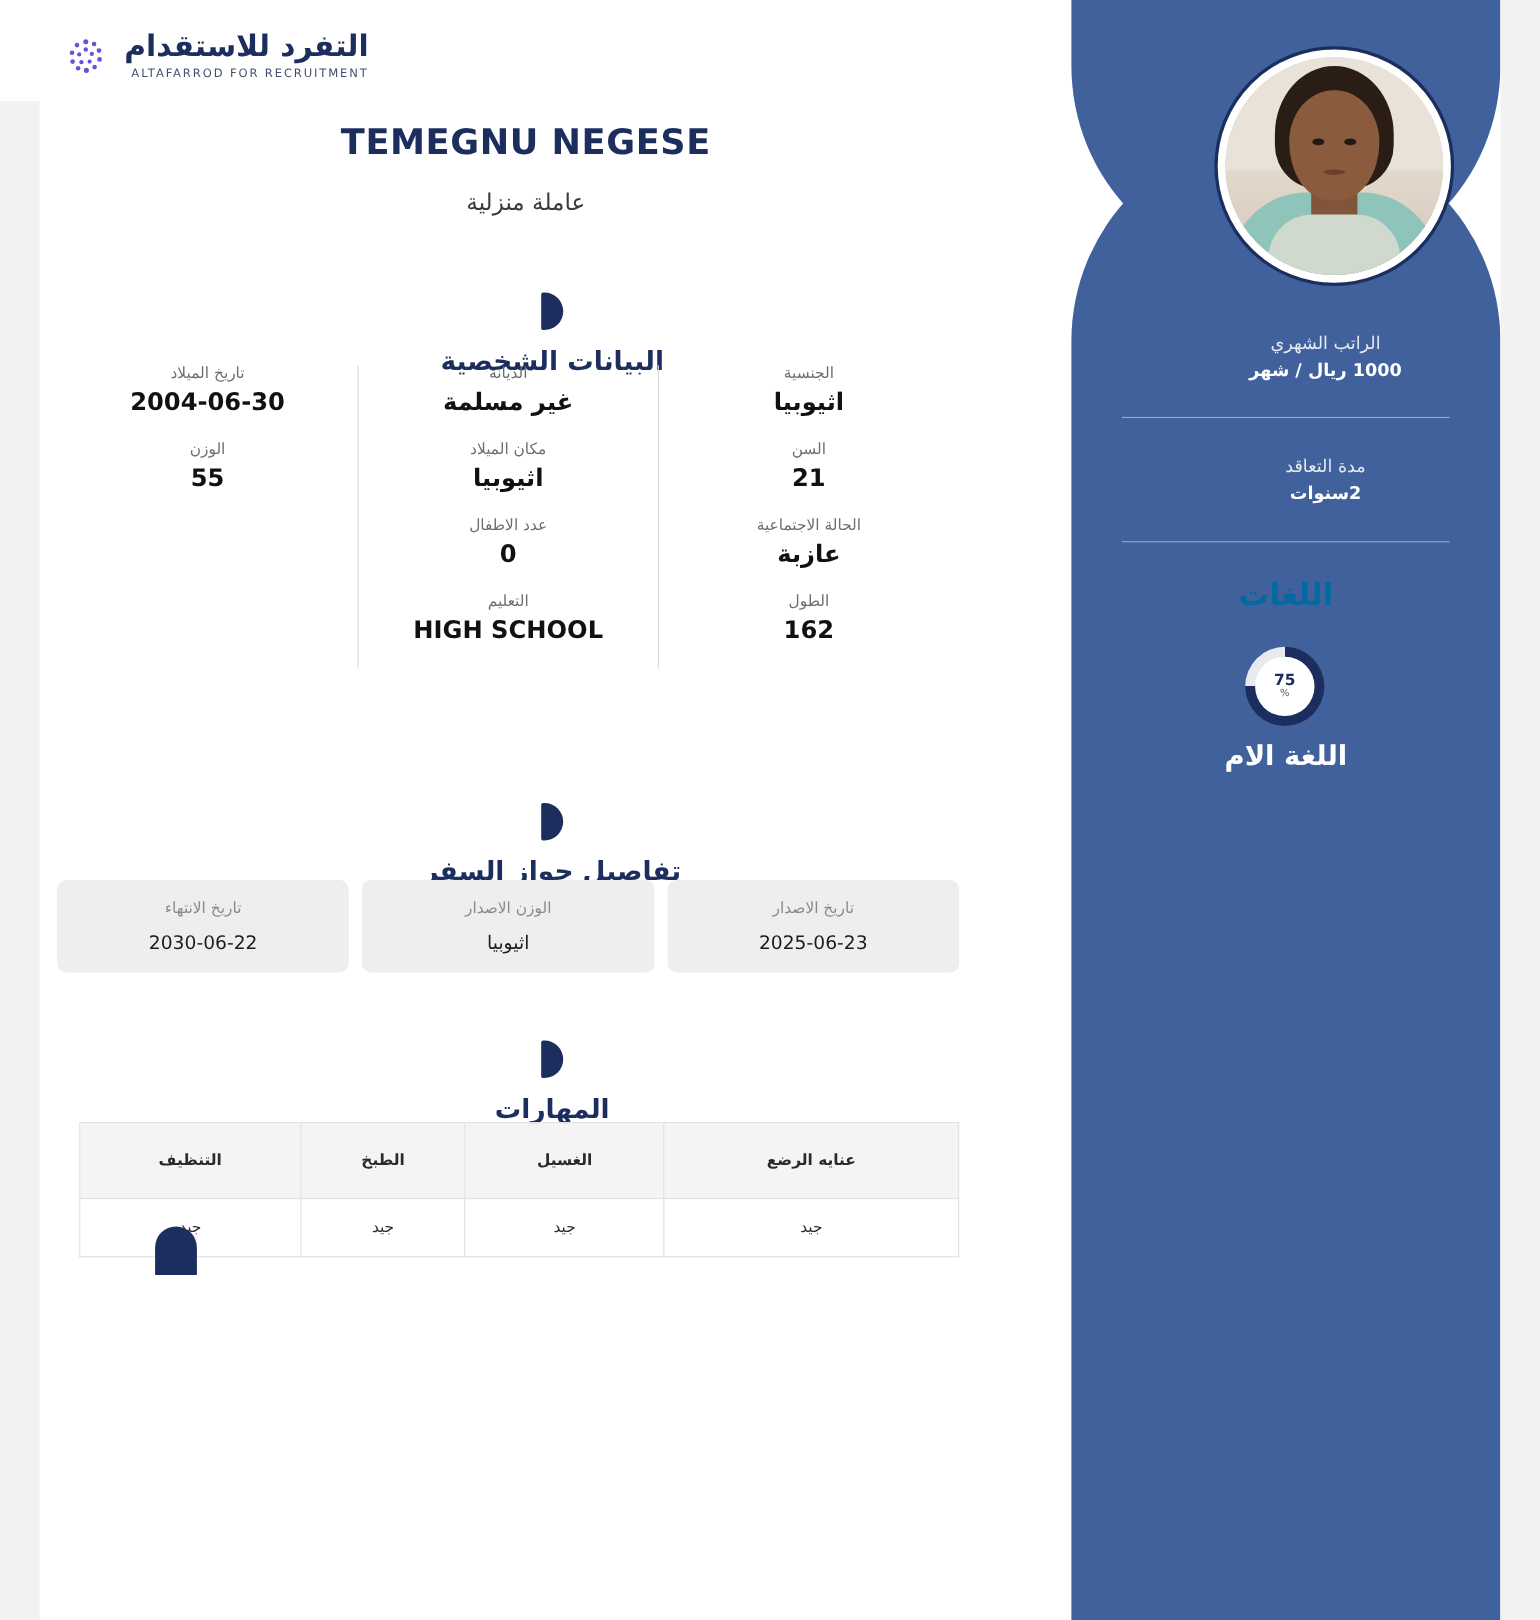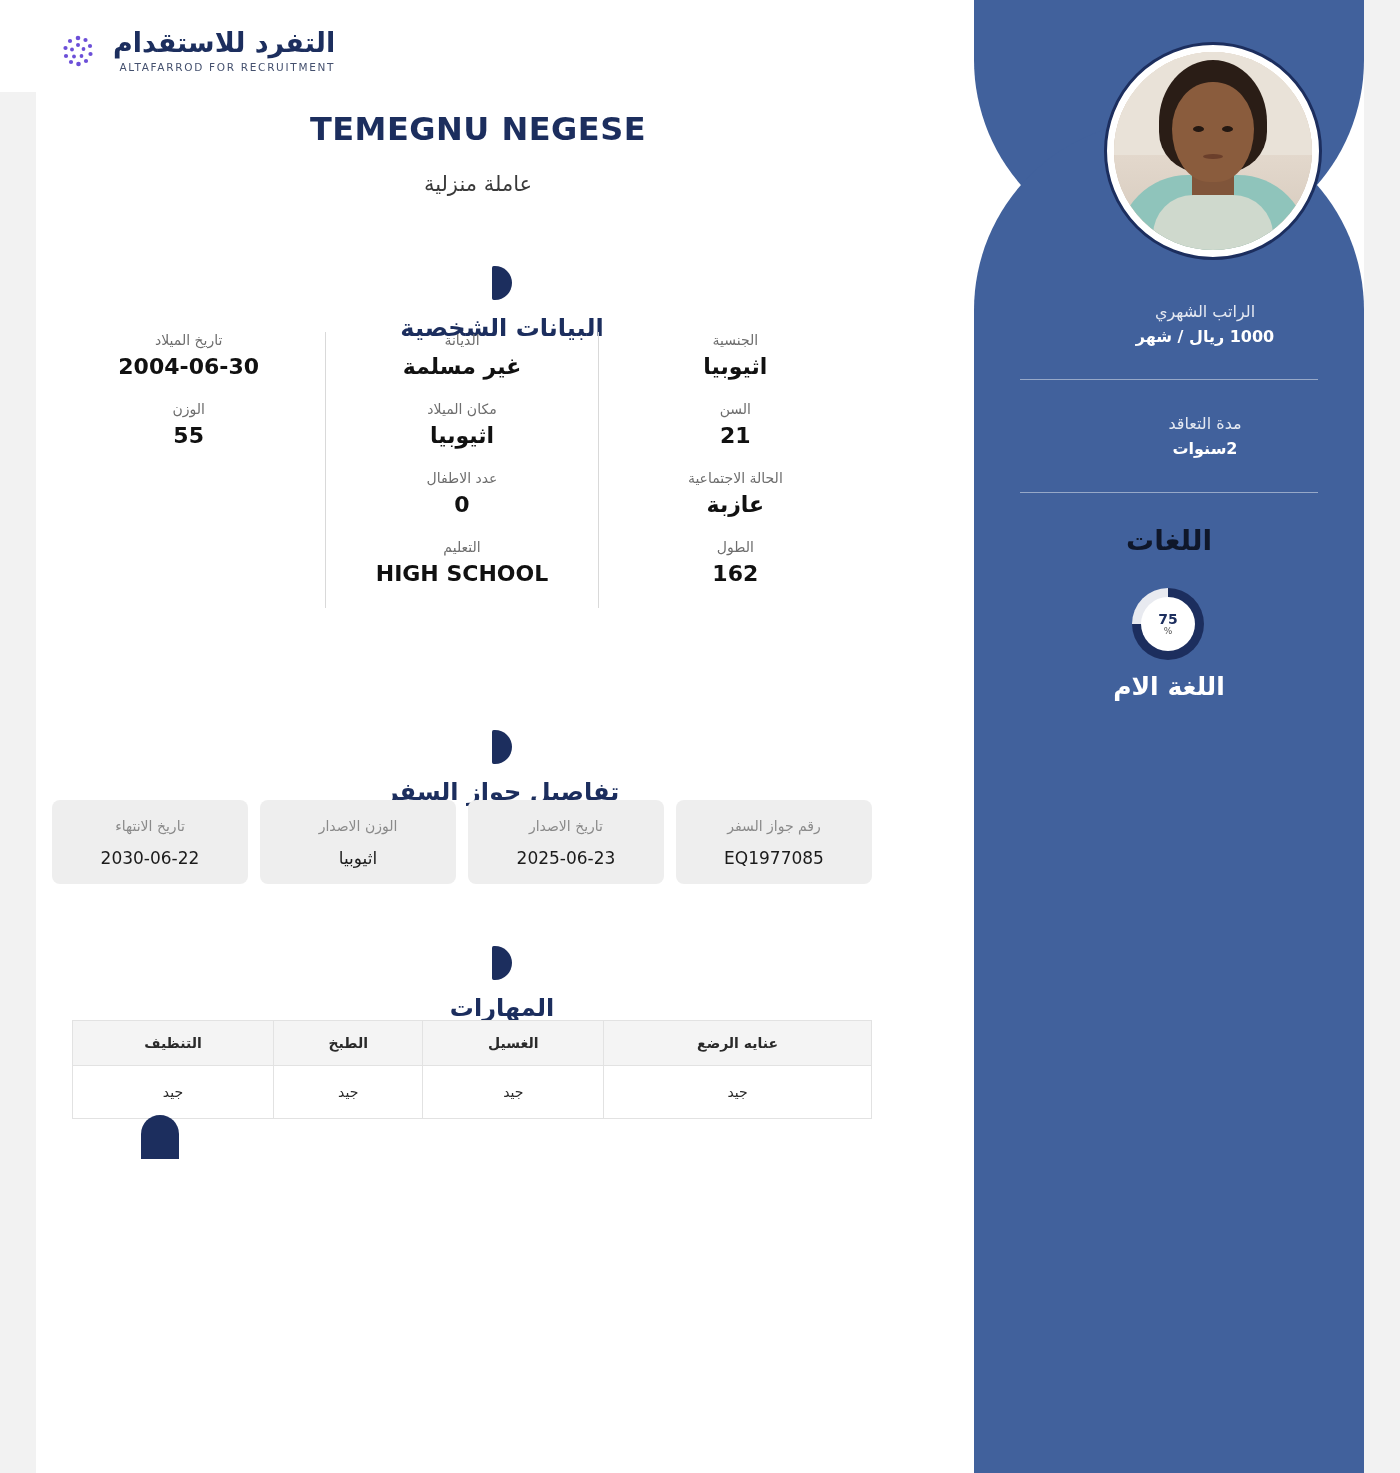--- a/index.html
+++ b/index.html
@@ -151,21 +151,21 @@
     width: 298px;
     height: 1px;
     background: rgba(255,255,255,0.45);
   }
   .side-title {
     position:absolute;
     right:0; width:390px;
     text-align:center;
     font-size: 28px;
     font-weight: bold;
-    color: #0f172a;
+    color: #0369a1;
   }
   .donut-wrap {
     position: absolute;
     right: 160px;
     top: 588px;
     width: 72px; height: 72px;
   }
   .donut {
     width: 72px; height: 72px;
     border-radius: 50%;
@@ -276,21 +276,21 @@
     width: 800px;
     border-collapse: collapse;
     direction: rtl;
   }
   .sk-table th {
     background: #f4f4f4;
     border: 1px solid #e2e2e2;
     font-size: 14px;
     font-weight: bold;
     color:#2a2a2a;
-    padding: 14px 6px;
+    padding: 26px 6px;
     text-align:center;
   }
   .sk-table td {
     border: 1px solid #e2e2e2;
     font-size: 14px;
     color:#2a2a2a;
     padding: 18px 6px;
     text-align:center;
   }
 
@@ -454,24 +454,20 @@
     </div>
 
     <div class="section-head" style="right:0; top:730px; width:836px;">
       <div class="sec-bullet"></div>
       <div class="sec-title">تفاصيل جواز السفر</div>
       <div class="sec-line" style="flex:1;"></div>
     </div>
 
     <div class="pp-row">
       <div class="pp-card">
-        <div class="pp-label">رقم جواز السفر</div>
-        <div class="pp-value">EQ1977085</div>
-      </div>
-      <div class="pp-card">
         <div class="pp-label">تاريخ الاصدار</div>
         <div class="pp-value">2025-06-23</div>
       </div>
       <div class="pp-card">
         <div class="pp-label">الوزن الاصدار</div>
         <div class="pp-value rtl">اثيوبيا</div>
       </div>
       <div class="pp-card">
         <div class="pp-label">تاريخ الانتهاء</div>
         <div class="pp-value">2030-06-22</div>

